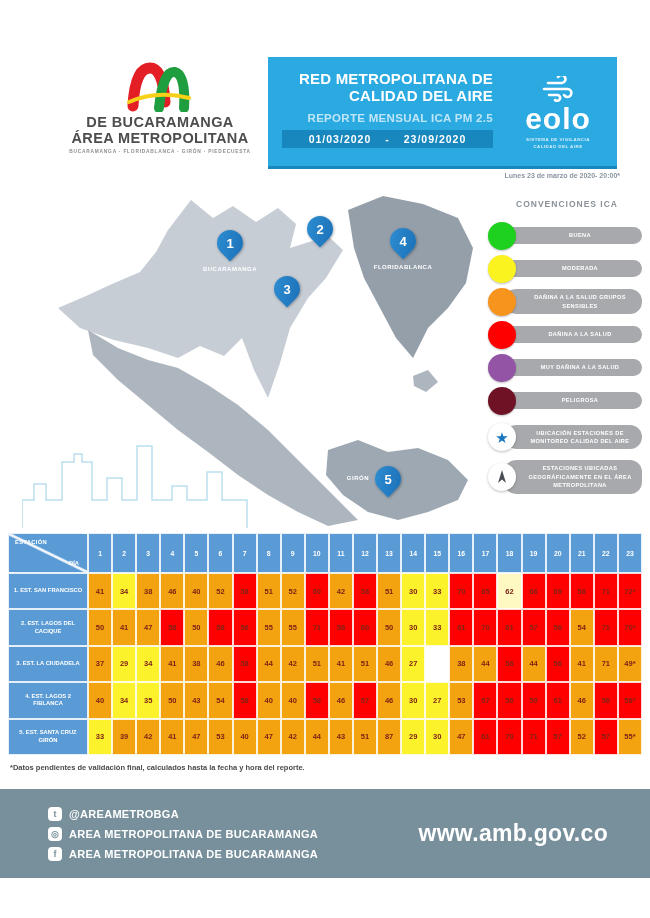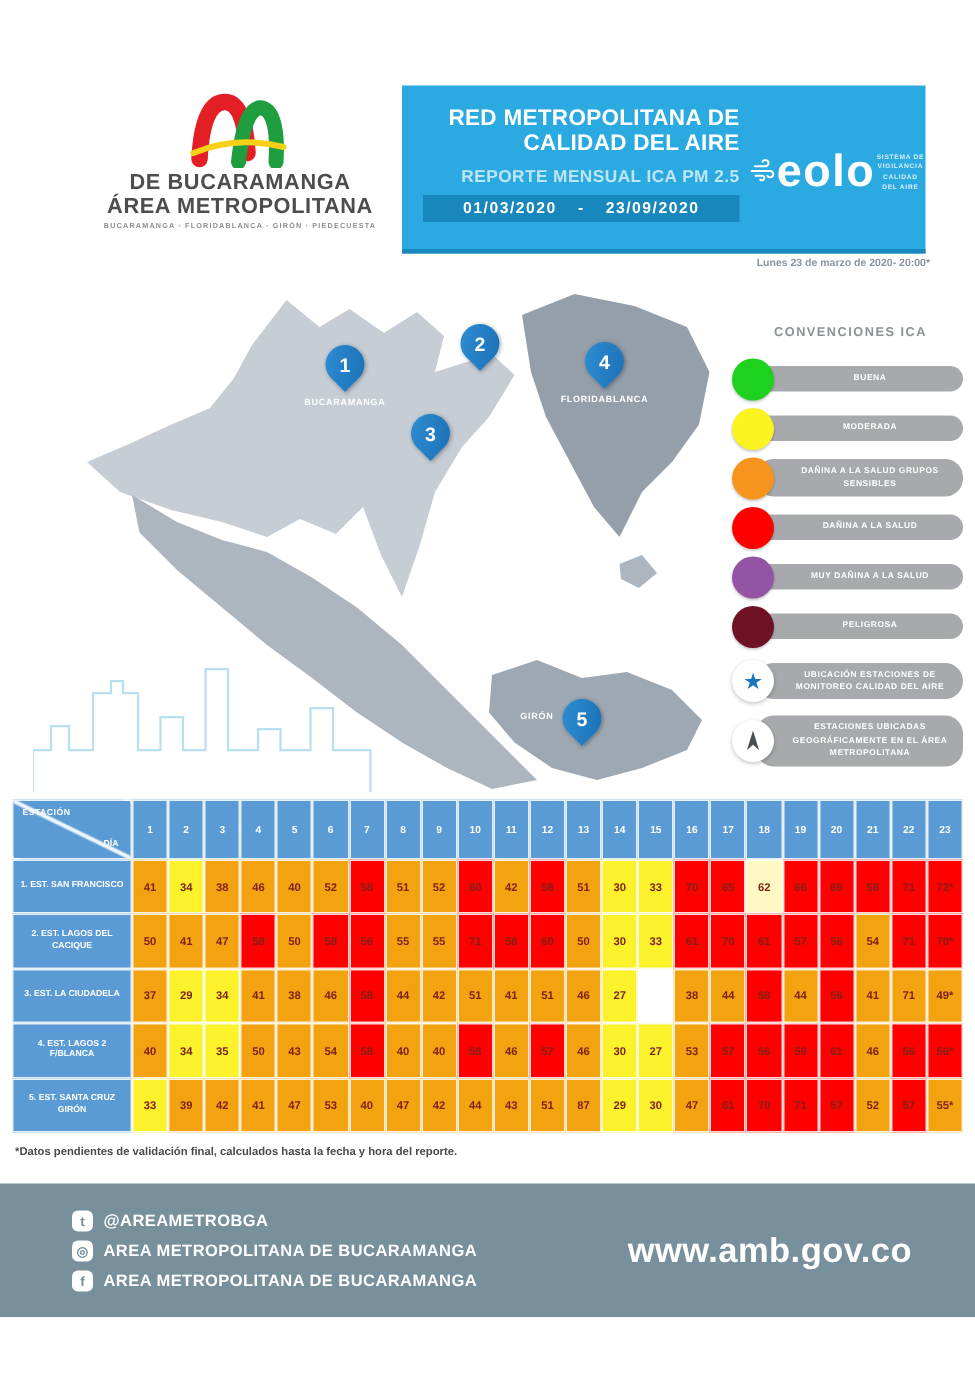--- a/index.html
+++ b/index.html
@@ -13,42 +13,42 @@
   .amb-sub { color:#8a8d91; font-size:4.8px; font-weight:bold; letter-spacing:.8px; margin-top:3px; }
 
   .banner { position:absolute; left:268px; top:57px; width:349px; height:112px;
             background:#2BA9E1; border-bottom:3px solid #1787BD; display:flex; }
   .banner-left { flex:1 1 auto; padding:13px 6px 0 14px; text-align:right; }
   .banner-title { color:#ffffff; font-weight:bold; font-size:15px; line-height:1.15; letter-spacing:.2px; }
   .banner-sub { color:#BFE6F7; font-weight:bold; font-size:11.5px; margin-top:7px; letter-spacing:.3px; }
   .banner-dates { background:#1787BD; color:#fff; font-weight:bold; font-size:10.5px;
                   margin-top:6px; padding:3px 0; text-align:center; letter-spacing:1px;
                   display:flex; justify-content:center; gap:14px; }
-  .eolo { width:118px; flex:0 0 auto; display:flex; align-items:center;
+  .eolo { width:118px; flex:0 0 auto; display:flex; flex-direction:column; align-items:center;
           justify-content:center; padding-top:4px; }
   .eolo-name { color:#fff; font-size:30px; font-weight:bold; letter-spacing:1px; line-height:1; margin-top:2px; }
   .eolo-sub { color:#D7F0FB; font-size:4.4px; font-weight:bold; letter-spacing:.5px; text-align:center; margin-top:3px; line-height:1.5; }
 
   .report-datetime { position:absolute; right:30px; top:172px; font-size:7px; font-weight:bold; color:#8A949F; }
 
   
   .map-wrap { position:absolute; left:0; top:186px; width:650px; height:348px; }
   .skyline { position:absolute; left:22px; top:250px; }
   .pin { position:absolute; width:26px; height:26px; }
   .pin-head { position:absolute; width:26px; height:26px; background:linear-gradient(145deg,#2f8fd4,#1B6FB5);
               border-radius:50% 50% 50% 0; transform:rotate(-45deg); box-shadow:0 1px 3px rgba(0,0,0,.35); }
   .pin-num { position:absolute; width:26px; height:26px; display:flex; align-items:center; justify-content:center;
              color:#fff; font-weight:bold; font-size:13px; }
   .pin-label { position:absolute; color:#fff; font-weight:bold; font-size:6px; letter-spacing:.5px;
                white-space:nowrap; }
   .pin-label.below { top:36px; left:50%; transform:translateX(-50%); }
   .pin-label.left { top:9px; right:32px; }
 
   
-  .legend { position:absolute; left:488px; top:216px; width:158px; }
+  .legend { position:absolute; left:488px; top:199px; width:158px; }
   .legend-title { color:#8A9199; font-weight:bold; font-size:8.5px; letter-spacing:1px; text-align:center; margin-bottom:10px; }
   .legend-row { position:relative; height:33px; display:flex; align-items:center; }
   .legend-dot { width:28px; height:28px; border-radius:50%; flex:0 0 auto; z-index:2;
                 box-shadow:0 1px 2px rgba(0,0,0,.25); }
   .legend-pill { position:absolute; left:16px; right:4px; background:#A7A9AC; border-radius:12px;
                  color:#fff; font-weight:bold; font-size:5.6px; letter-spacing:.4px; text-transform:uppercase;
                  text-align:center; padding:4px 6px 4px 20px; line-height:1.5; z-index:1; }
   .legend-iconcircle { width:28px; height:28px; border-radius:50%; background:#fff; z-index:2; flex:0 0 auto;
                        display:flex; align-items:center; justify-content:center; box-shadow:0 1px 3px rgba(0,0,0,.25); }
   .star-glyph { color:#1B75BC; font-size:15px; line-height:1; }

